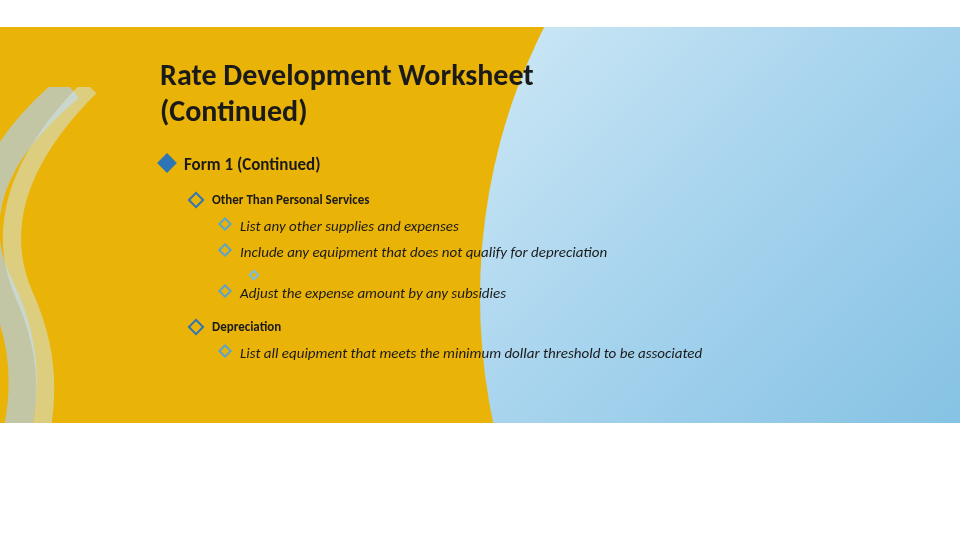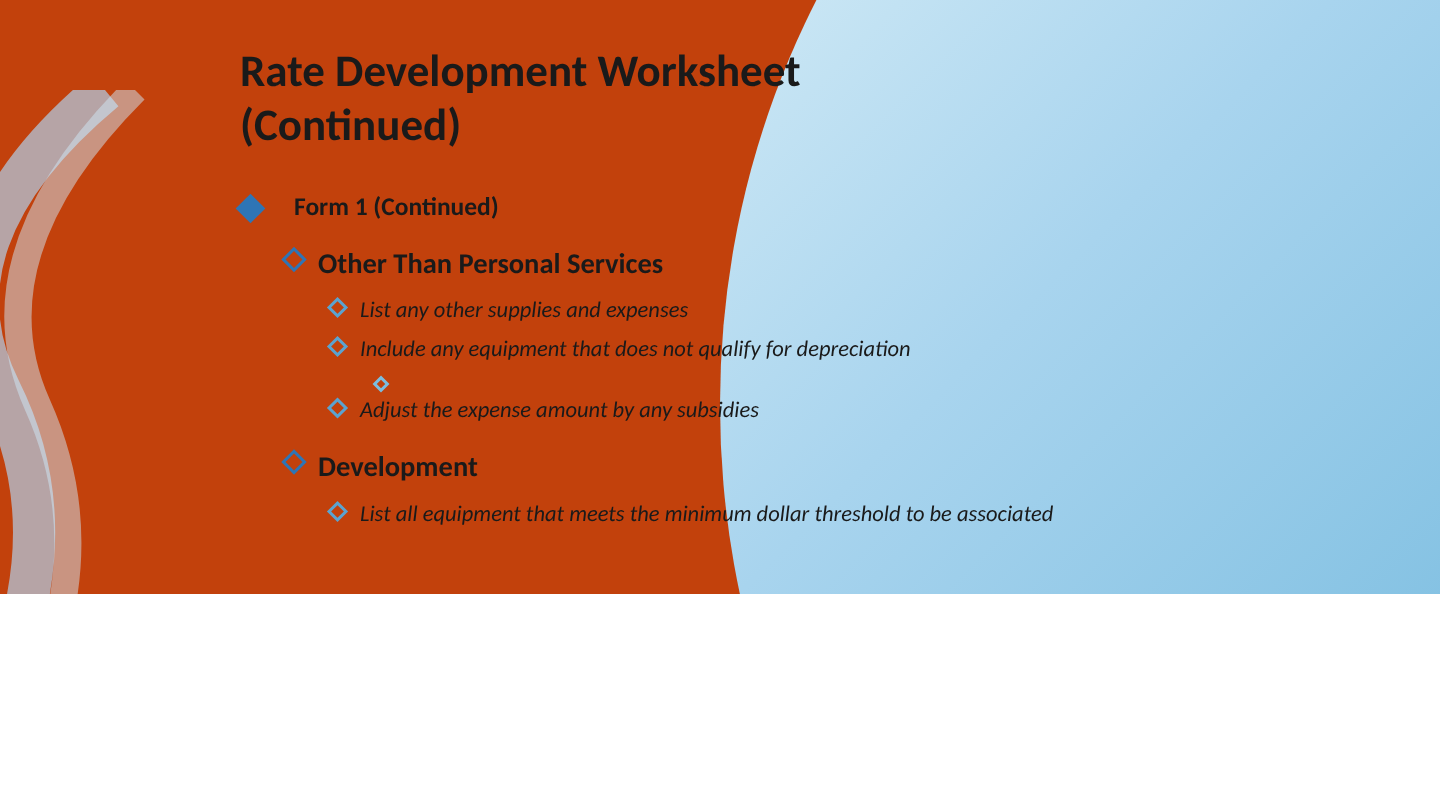--- a/index.html
+++ b/index.html
@@ -10,22 +10,23 @@
       overflow: hidden;
       font-family: 'Calibri', 'Segoe UI', Arial, sans-serif;
       background: #fff;
       position: relative;
     }
 
     .slide {
       width: 960px;
       height: 396px;
       position: relative;
-      background: #c2410c;
+      background: #eab308;
       overflow: hidden;
+      margin-top: 27px;
     }
 
     
     .bg-gradient {
       position: absolute;
       top: 0;
       right: 0;
       width: 480px;
       height: 540px;
       background: linear-gradient(135deg, #cde8f5 0%, #a8d4ee 40%, #7bbde0 100%);
@@ -57,23 +58,22 @@
       font-size: 30px;
       font-weight: 700;
       color: #1a1a1a;
       margin-bottom: 24px;
       line-height: 1.2;
     }
 
     
     .level1 {
       display: flex;
-      align-items: center;
+      align-items: flex-start;
       margin-bottom: 10px;
-      gap: 12px;
     }
 
     .level2 {
       display: flex;
       align-items: flex-start;
       margin-left: 30px;
       margin-bottom: 7px;
     }
 
     .level3 {
@@ -136,21 +136,21 @@
     }
 
     .text-l1 {
       font-size: 17px;
       font-weight: 600;
       color: #1a1a1a;
       line-height: 1.4;
     }
 
     .text-l2 {
-      font-size: 19px;
+      font-size: 13px;
       font-weight: 600;
       color: #1a1a1a;
       line-height: 1.4;
     }
 
     .text-l3 {
       font-size: 15px;
       font-weight: 400;
       color: #1a1a1a;
       line-height: 1.4;
@@ -213,21 +213,21 @@
       <span class="bullet-l4"></span>
     </div>
 
     <div class="level3 section-gap">
       <span class="bullet-l3"></span>
       <span class="text-l3">Adjust the expense amount by any subsidies</span>
     </div>
 
     <div class="level2">
       <span class="bullet-l2"></span>
-      <span class="text-l2">Development</span>
+      <span class="text-l2">Depreciation</span>
     </div>
 
     <div class="level3">
       <span class="bullet-l3"></span>
       <span class="text-l3">List all equipment that meets the minimum dollar threshold to be associated</span>
     </div>
 
 
 
   </div>

